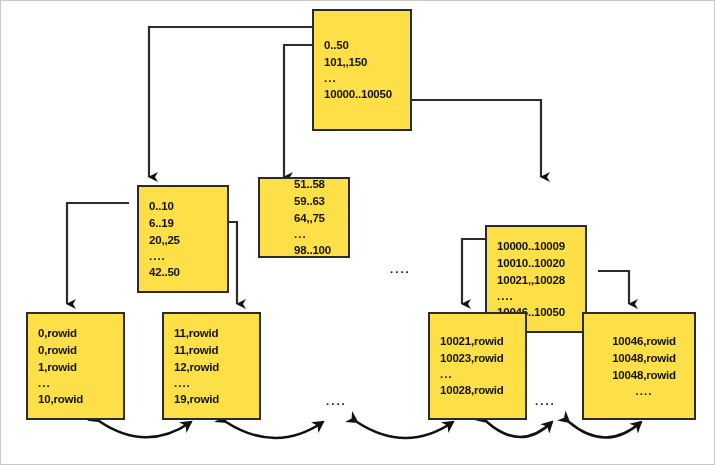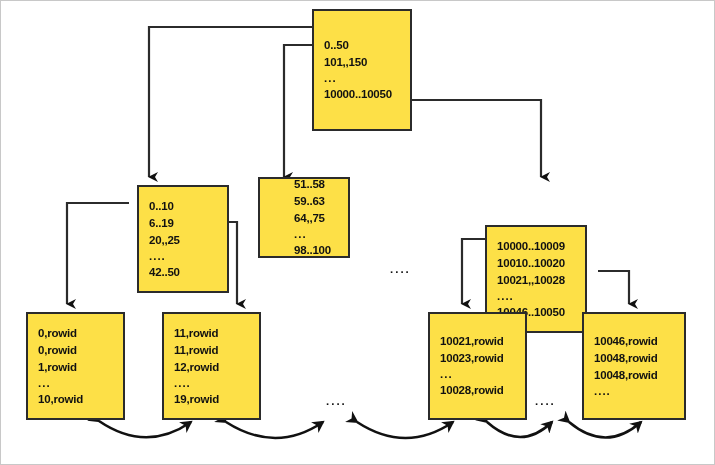--- a/index.html
+++ b/index.html
@@ -173,21 +173,21 @@
     <div class="entry">19,rowid</div>
   </div>
 
   <div class="node" id="leaf-node-3" style="left:411px; top:311px; width:99px; height:108px;margin-left:16px;">
     <div class="entry">10021,rowid</div>
     <div class="entry">10023,rowid</div>
     <div class="entry ellipsis">...</div>
     <div class="entry">10028,rowid</div>
   </div>
 
-  <div class="node" id="leaf-node-4" style="left:581px; top:311px; width:104px; height:108px;">
+  <div class="node" id="leaf-node-4" style="left:581px; top:311px; width:114px; height:108px;align-items:center;">
     <div class="entry">10046,rowid</div>
     <div class="entry">10048,rowid</div>
     <div class="entry">10048,rowid</div>
     <div class="entry ellipsis">....</div>
   </div>
 
   <div class="gap-ellipsis" style="left:325px; top:394px;">....</div>
   <div class="gap-ellipsis" style="left:534px; top:394px;">....</div>
 
 </div>

